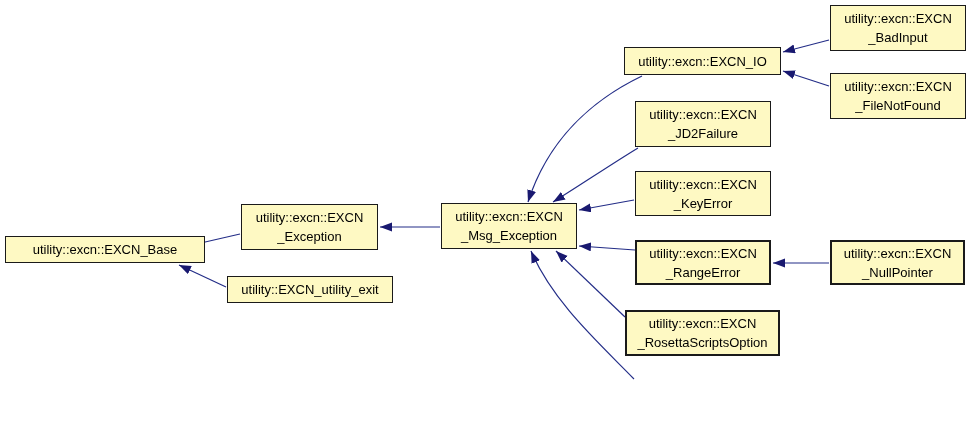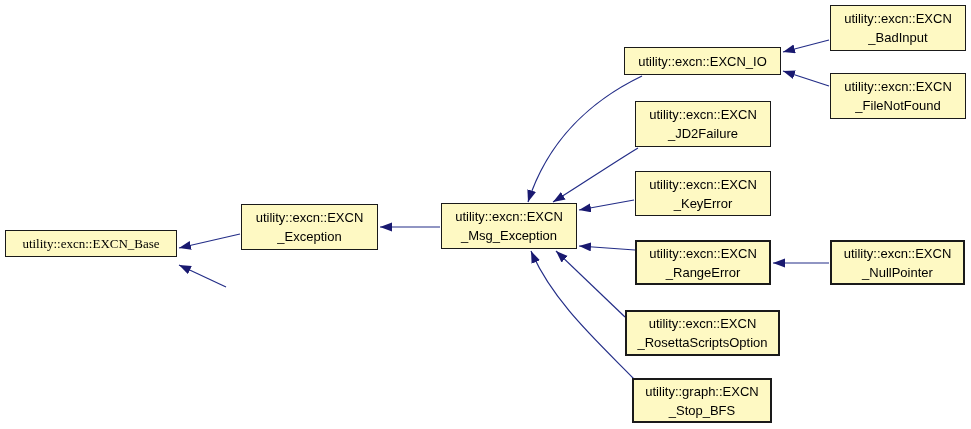--- a/index.html
+++ b/index.html
@@ -21,21 +21,21 @@
     line-height:19px;
     display:flex;
     align-items:center;
     justify-content:center;
     text-align:center;
     white-space:pre-line;
     cursor:pointer;
   }
   .node.b2{border-width:2px;}
   
-  .n0{left:5px;   top:230px; width:172px; height:27px;font-family:Liberation Serif, serif;}
+  .n0{left:5px;   top:236px; width:200px; height:27px;}
   .n1{left:241px; top:204px; width:137px; height:46px;}
   .n2{left:227px; top:276px; width:166px; height:27px;}
   .n3{left:441px; top:203px; width:136px; height:46px;}
   .n4{left:624px; top:47px;  width:157px; height:28px;}
   .n5{left:830px; top:5px;   width:136px; height:46px;}
   .n6{left:830px; top:73px;  width:136px; height:46px;}
   .n7{left:635px; top:101px; width:136px; height:46px;}
   .n8{left:635px; top:171px; width:136px; height:45px;}
   .n9{left:635px; top:240px; width:136px; height:45px;}
   .n10{left:830px;top:240px; width:135px; height:45px;}
@@ -65,33 +65,32 @@
       <path d="M 634,379 C 598,342 553,302 531,251" marker-end="url(#arrow)"></path>
       <path d="M 829,40 L 783,52" marker-end="url(#arrow)"></path>
       <path d="M 829,86 L 783,71" marker-end="url(#arrow)"></path>
       <path d="M 829,263 L 773,263" marker-end="url(#arrow)"></path>
     </g>
   </svg>
 
   <div class="node n0">utility::excn::EXCN_Base</div>
   <div class="node n1">utility::excn::EXCN
 _Exception</div>
+  <div class="node n2">utility::EXCN_utility_exit</div>
   <div class="node n3">utility::excn::EXCN
 _Msg_Exception</div>
   <div class="node n4">utility::excn::EXCN_IO</div>
   <div class="node n5">utility::excn::EXCN
 _BadInput</div>
   <div class="node n6">utility::excn::EXCN
 _FileNotFound</div>
   <div class="node n7">utility::excn::EXCN
 _JD2Failure</div>
   <div class="node n8">utility::excn::EXCN
 _KeyError</div>
   <div class="node n9 b2">utility::excn::EXCN
 _RangeError</div>
   <div class="node n10 b2">utility::excn::EXCN
 _NullPointer</div>
   <div class="node n11 b2">utility::excn::EXCN
 _RosettaScriptsOption</div>
-  <div class="node n12 b2">utility::graph::EXCN
-_Stop_BFS</div>
 
 </div>
 
 </body></html>

